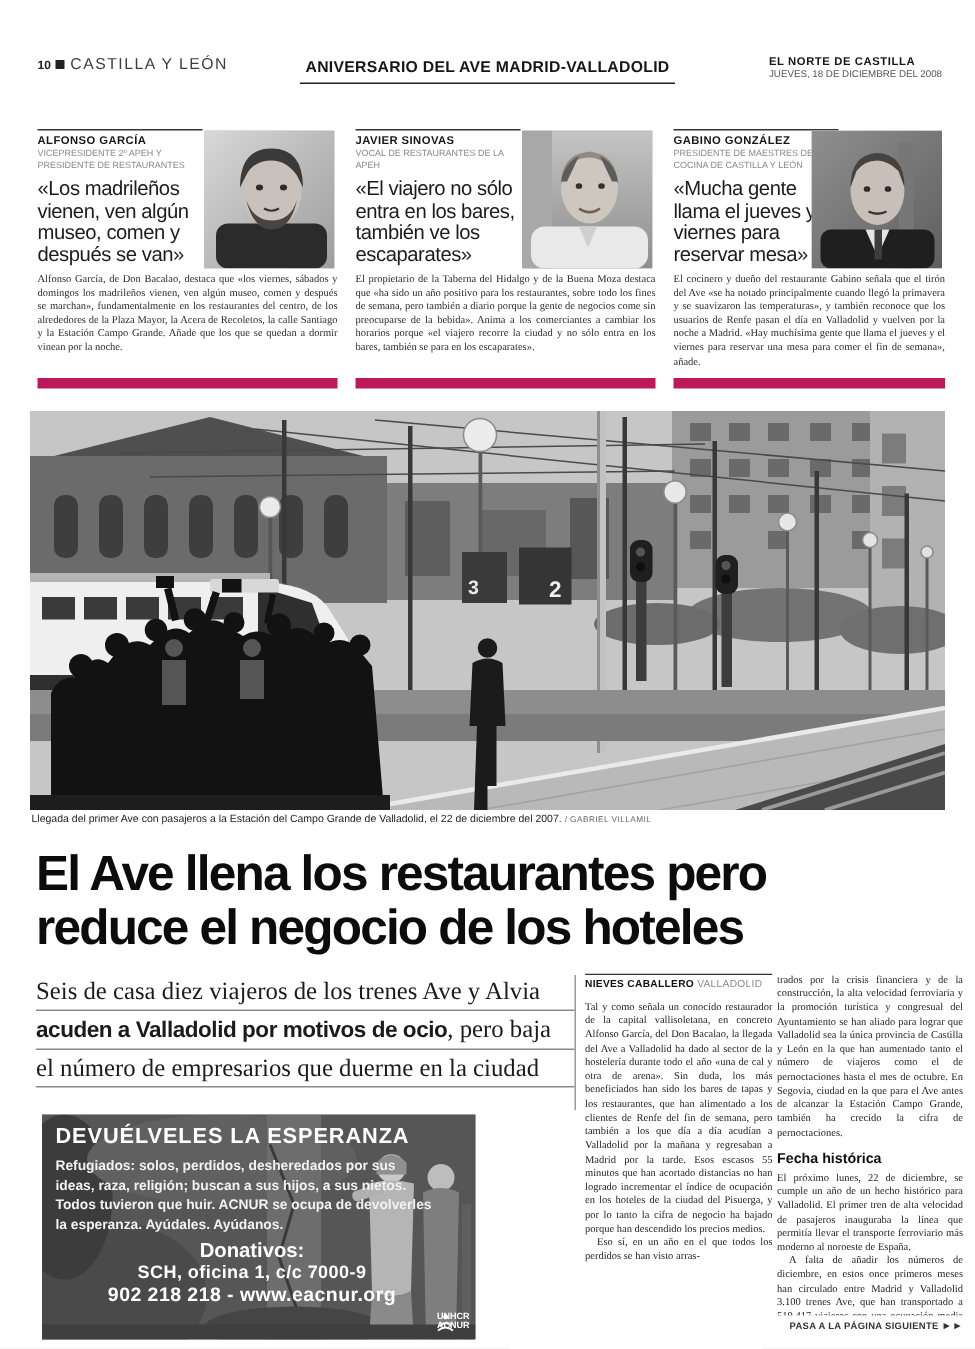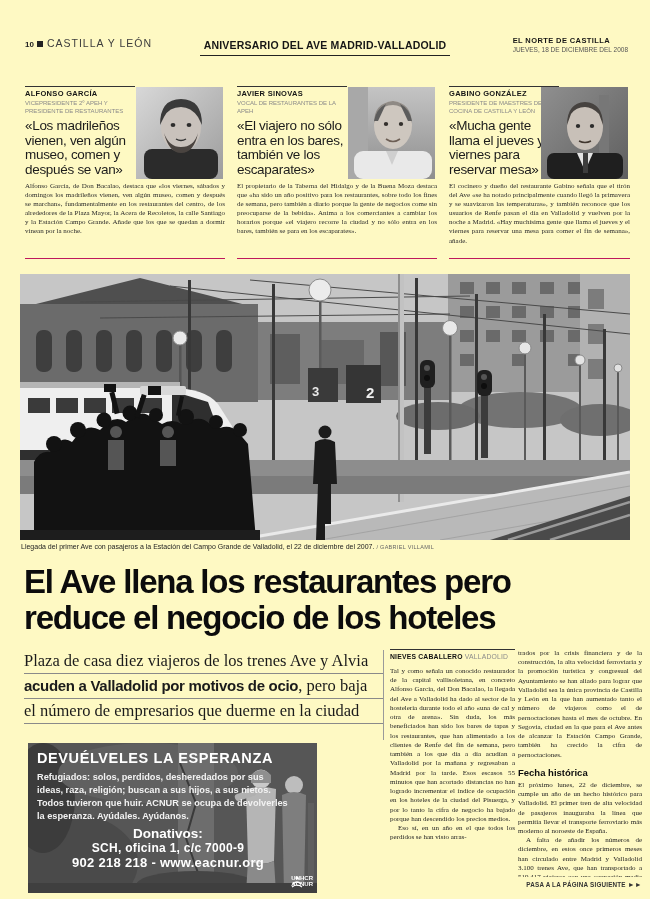--- a/index.html
+++ b/index.html
@@ -1,34 +1,34 @@
 <!DOCTYPE html>
 <html><head>
 <meta charset="utf-8">
 <style>
   * { margin:0; padding:0; box-sizing:border-box; }
   html,body { width:650px; height:899px; overflow:hidden; background:#e9e9e9; }
-  .page { position:relative; width:650px; height:899px; background:#fef9c3; color:#161616;
+  .page { position:relative; width:650px; height:899px; background:#ffffff; color:#161616;
           font-family:"Liberation Serif", serif; }
 
   
   .hdr-left { position:absolute; left:25px; top:37px; font-family:"Liberation Sans",sans-serif;
               font-size:10.5px; letter-spacing:1px; color:#3c3c3c; }
   .hdr-left b { font-size:8px; letter-spacing:0; margin-right:3px; color:#222; }
   .sq { display:inline-block; width:6px; height:6px; background:#222; margin:0 4px 0 0; }
   .kicker { position:absolute; left:200px; top:39px; width:250px; text-align:center;
             font-family:"Liberation Sans",sans-serif; font-weight:bold; font-size:10.5px;
             letter-spacing:.2px; border-bottom:1.5px solid #222; padding-bottom:4px; }
   .hdr-right { position:absolute; right:22px; top:36px; text-align:left;
                font-family:"Liberation Sans",sans-serif; }
   .hdr-right .mast { font-weight:bold; font-size:7.5px; letter-spacing:.4px; }
   .hdr-right .date { font-size:6.5px; color:#555; margin-top:1px; }
 
   
-  .profile { position:absolute; top:86px; height:173px; border-bottom:1px solid #be185d; }
+  .profile { position:absolute; top:86px; height:173px; border-bottom:7px solid #be185d; }
   .p1 { left:25px;  width:200px; }
   .p2 { left:237px; width:200px; }
   .p3 { left:449px; width:181px; }
   .pf-name { font-family:"Liberation Sans",sans-serif; font-weight:bold; font-size:7.5px;
              border-top:1.5px solid #333; width:110px; padding-top:2px; letter-spacing:.3px; }
   .pf-role { font-family:"Liberation Sans",sans-serif; font-size:6px; color:#8a8a8a;
              width:104px; line-height:1.35; margin-top:1px; text-transform:uppercase; }
   .pf-quote { font-family:"Liberation Sans",sans-serif; font-size:13.5px; line-height:1.08;
               color:#1c1c1c; width:116px; margin-top:4px; letter-spacing:-.3px; }
   .pf-photo { position:absolute; top:1px; right:2px; width:87px; height:92px; overflow:hidden;
@@ -343,21 +343,21 @@
     <span>Llegada del primer Ave con pasajeros a la Estación del Campo Grande de Valladolid, el 22 de diciembre del 2007.</span>
     <span class="credit">/ GABRIEL VILLAMIL</span>
   </div>
 
   <div class="headline">
     <div>El Ave llena los restaurantes pero</div>
     <div>reduce el negocio de los hoteles</div>
   </div>
 
   <div class="standfirst">
-    <div class="sline">Plaza de casa diez viajeros de los trenes Ave y Alvia</div>
+    <div class="sline">Seis de casa diez viajeros de los trenes Ave y Alvia</div>
     <div class="sline"><b>acuden a Valladolid por motivos de ocio</b><span>, pero baja</span></div>
     <div class="sline">el número de empresarios que duerme en la ciudad</div>
   </div>
   <div class="vrule"></div>
 
   <div class="colA">
     <div class="byline">
       <b>NIEVES CABALLERO</b>
       <span class="place">VALLADOLID</span>
     </div>

